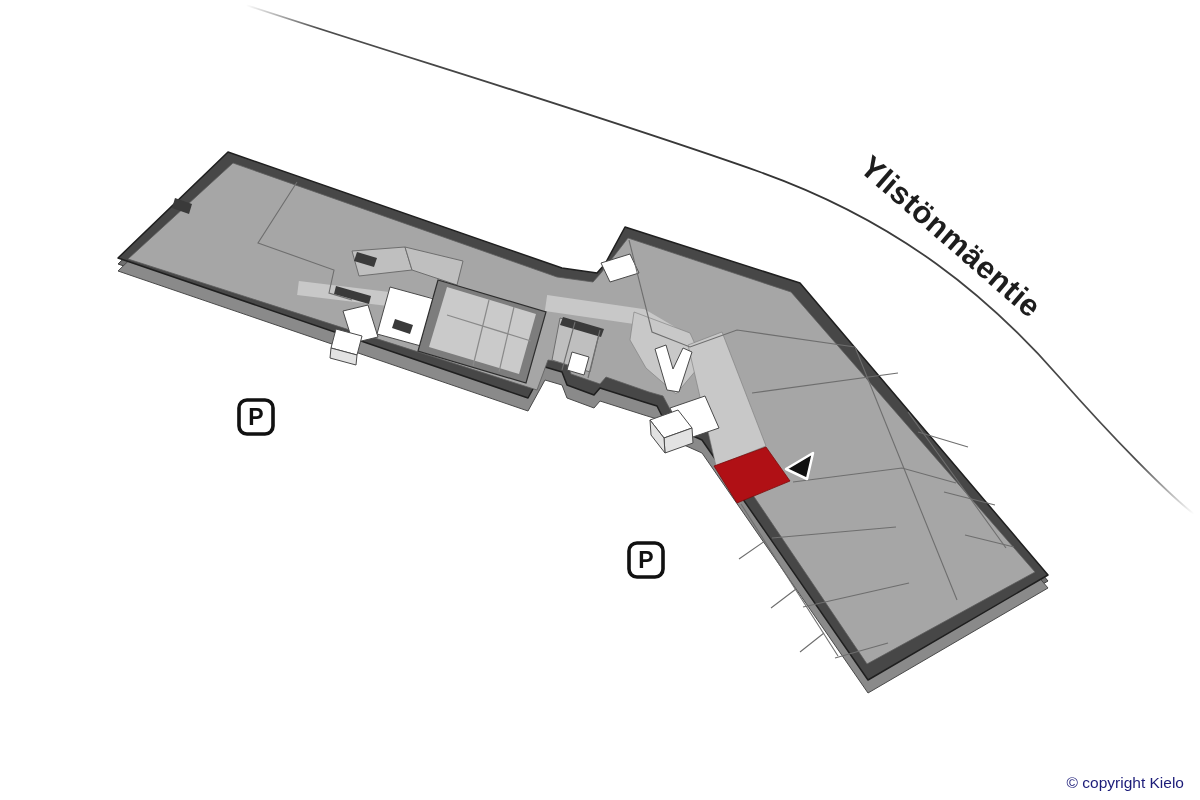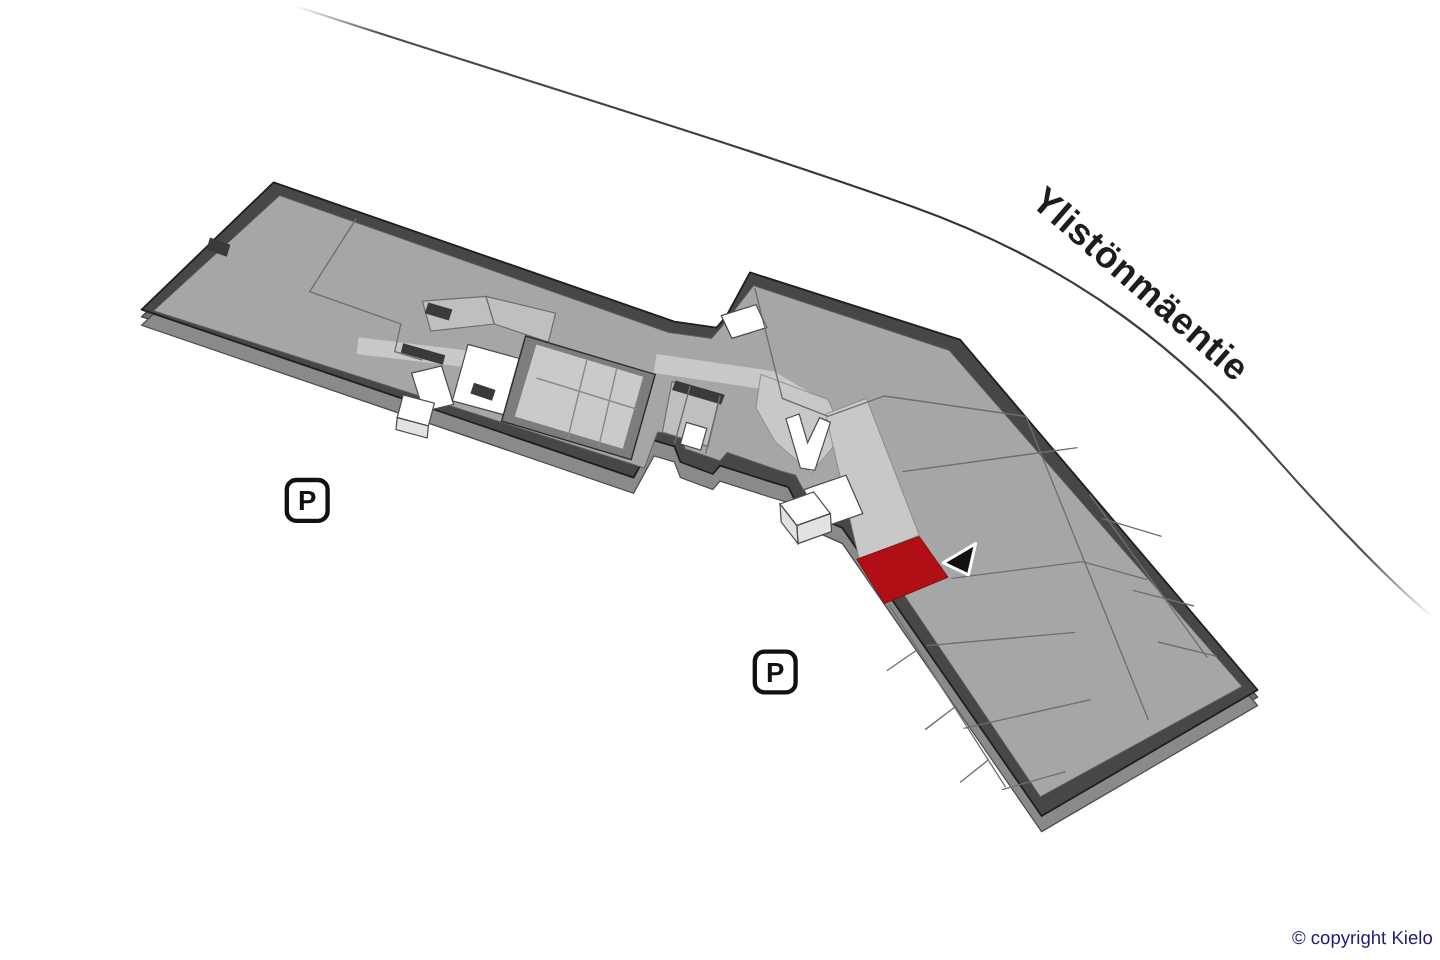--- a/index.html
+++ b/index.html
@@ -32,21 +32,21 @@
   .blockfloor{fill:#cacaca;stroke:none;}
   .blockline{fill:none;stroke:#8a8a8a;stroke-width:1.2;}
   .highlight-room{fill:var(--highlight,#b01015);stroke:#7d0b0b;stroke-width:.8;cursor:pointer;}
   .cursor-arrow{fill:#111;stroke:#fff;stroke-width:2.5;stroke-linejoin:round;}
   .p-badge-box{fill:#fff;stroke:#111;stroke-width:3.6;}
   .p-badge-text{
     fill:#111;font-family:"Liberation Sans", sans-serif;
     font-size:23px;font-weight:bold;text-anchor:middle;
   }
   .copyright{
-    position:absolute;right:6px;bottom:8px;
+    position:absolute;right:16px;bottom:8px;
     color:var(--copyright_text,#1b1b78);
     font-size:15.5px;
   }
 </style>
 </head>
 <body>
 
 <div class="canvas">
   <svg class="plan-svg" width="1200" height="800" viewBox="0 0 1200 800">
     <defs>

